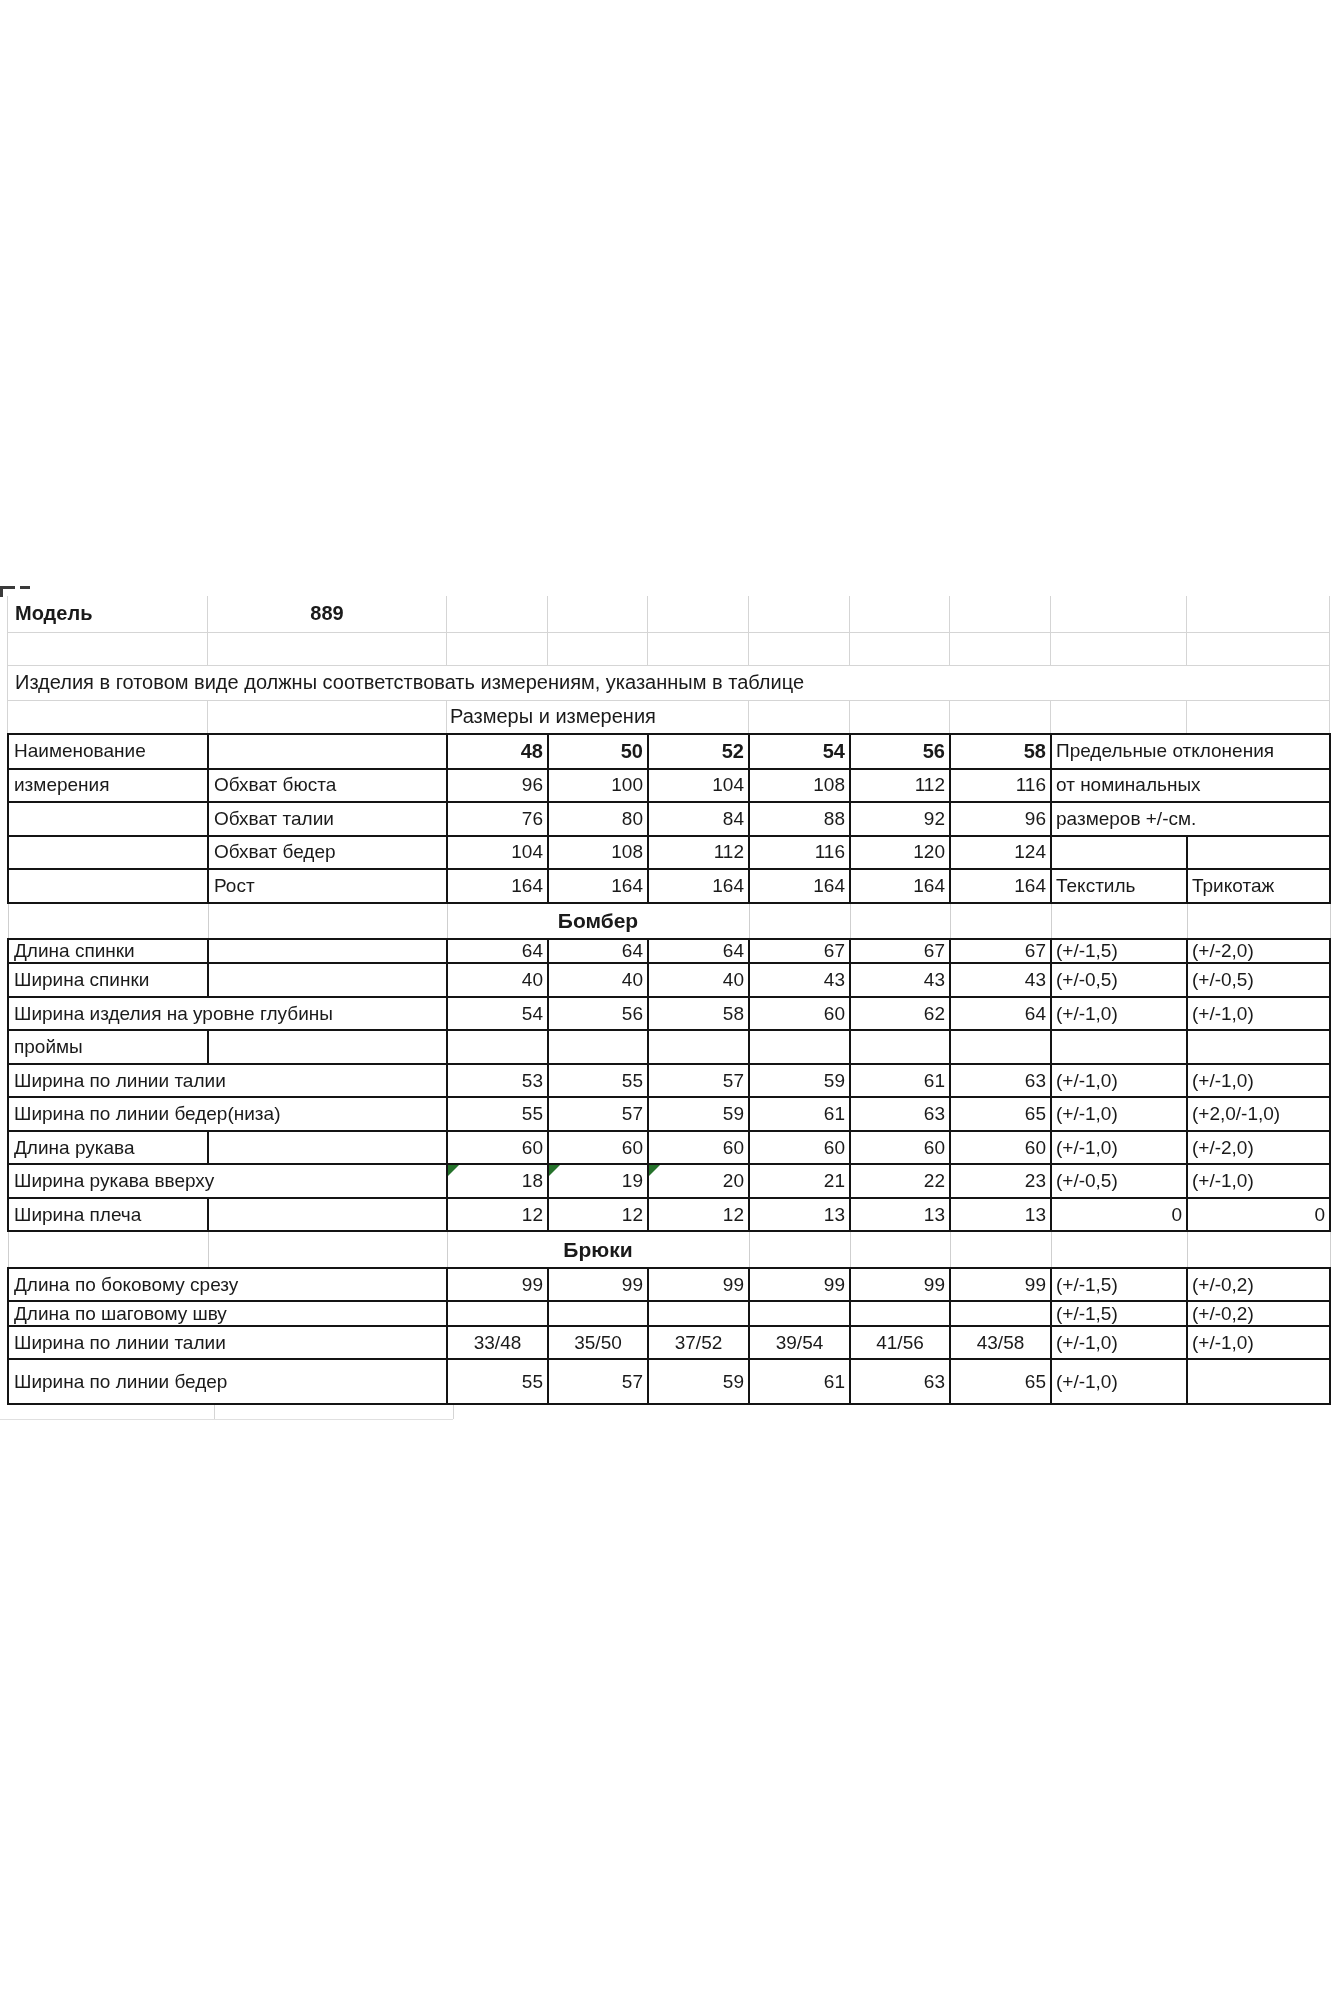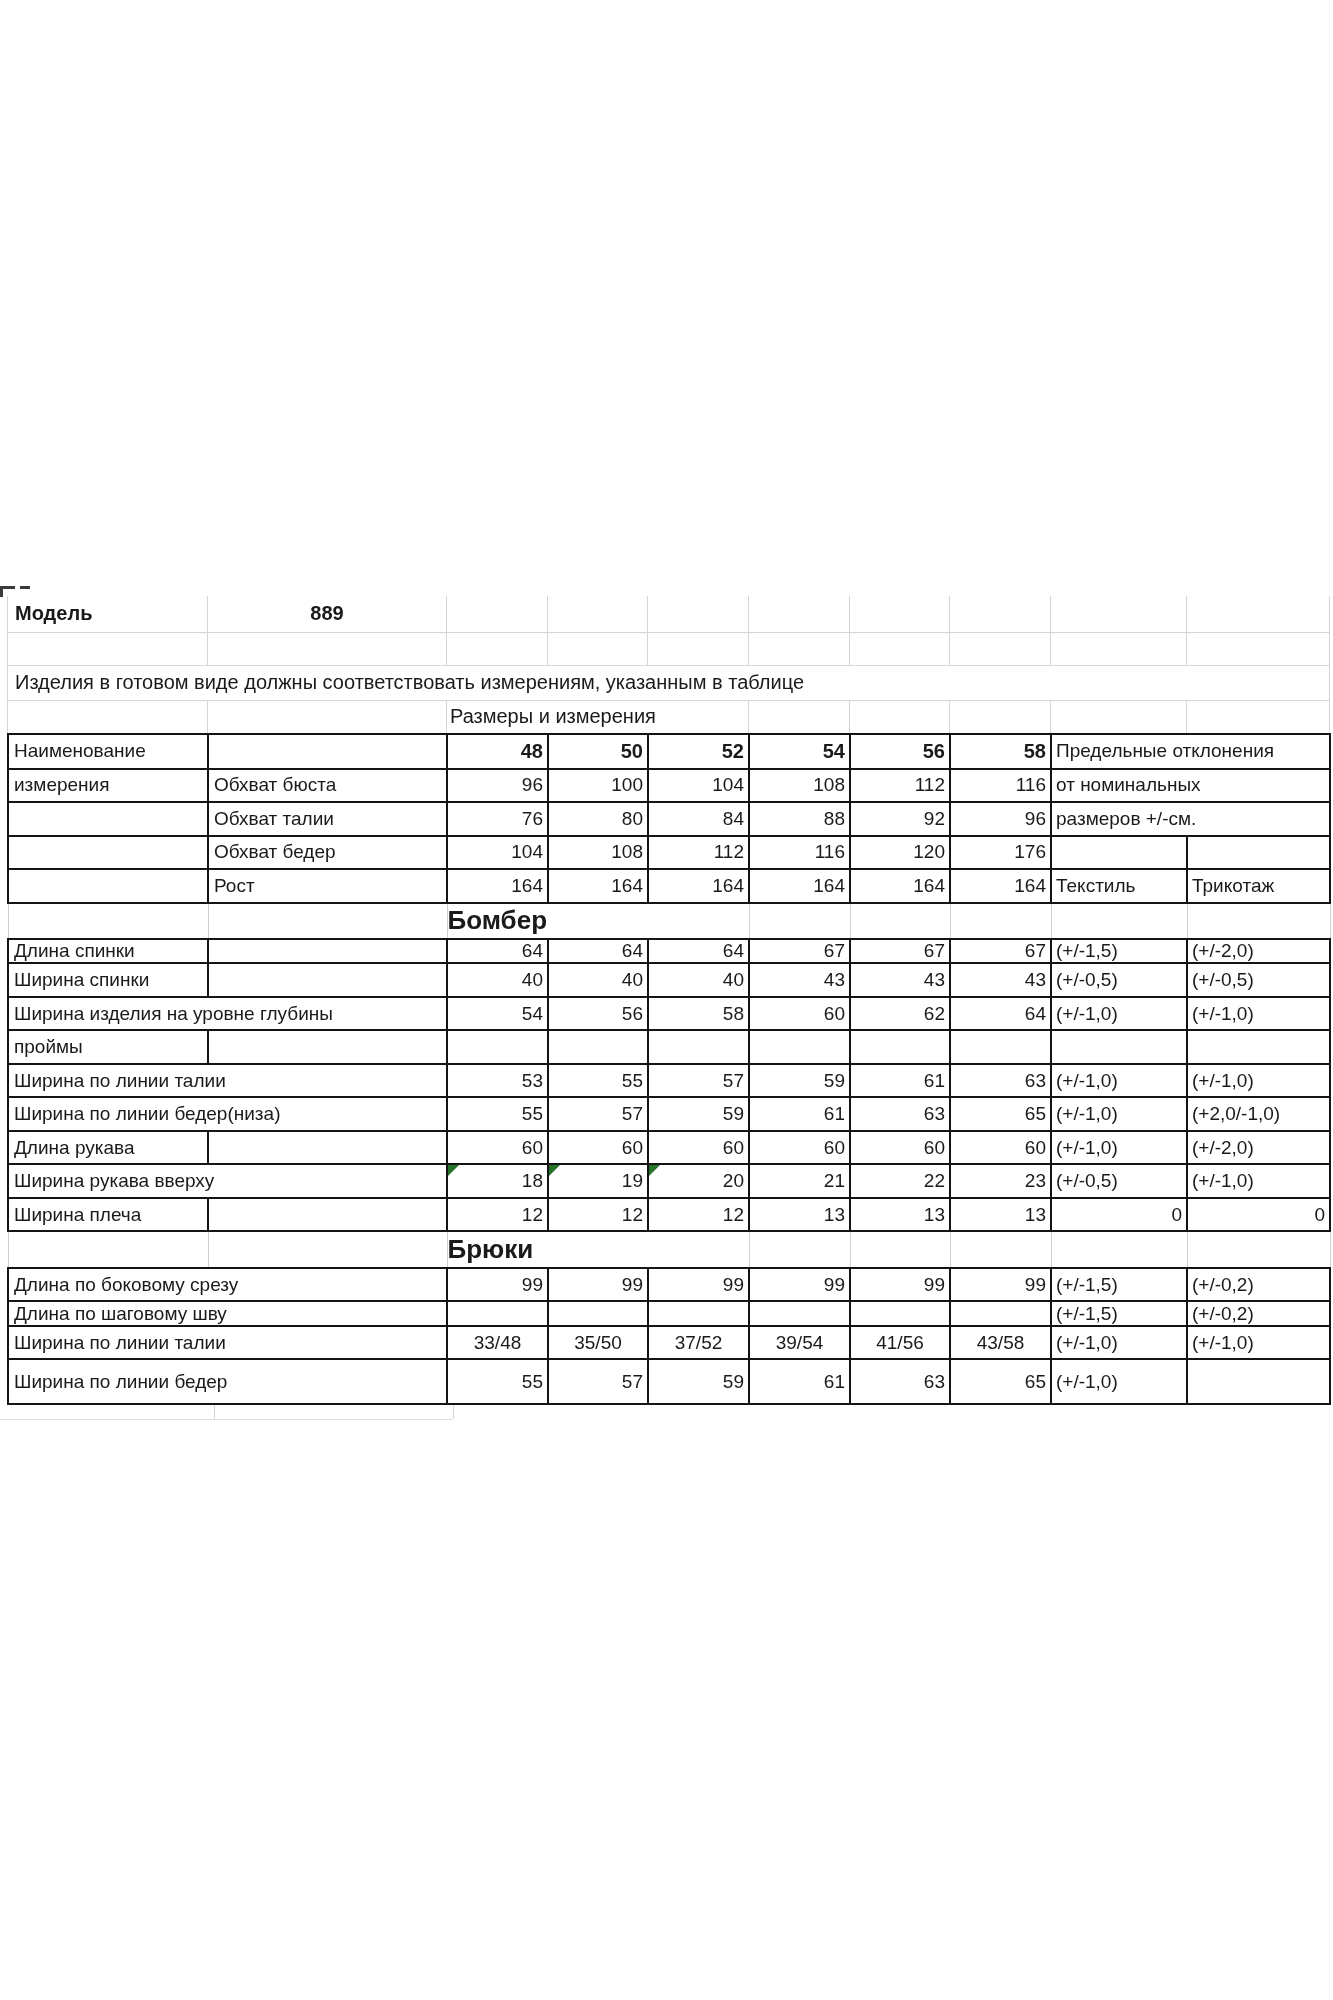--- a/index.html
+++ b/index.html
@@ -22,21 +22,21 @@
 
   
   #maintable{position:absolute;left:7px;top:733px;width:1322px;height:672px;}
   #maintable td{border:2px solid #141414;font-size:19px;position:relative;}
   #maintable td.num{text-align:right;padding-right:4px;}
   #maintable td.lft{text-align:center;}
   #maintable td.lab{text-align:left;padding-left:5px;}
   #maintable td.dev{text-align:left;padding-left:4px;}
   #maintable td.bold{font-weight:bold;font-size:20px;}
   #maintable tr.sec td{border-left:1px solid #cfcfcf;border-right:1px solid #cfcfcf;}
-  #maintable tr.sec td.sect{font-weight:bold;font-size:26px;text-align:left;}
+  #maintable tr.sec td.sect{font-weight:bold;font-size:21px;text-align:center;}
 
   
   .tri{
     position:absolute;top:0;left:0;width:0;height:0;
     border-top:11px solid #25722b;border-right:11px solid transparent;
   }
 
   
   .corner-mark-h{position:absolute;left:0px;top:586px;width:15px;height:3px;background:#3a3a3a;}
   .corner-mark-h2{position:absolute;left:20px;top:586px;width:10px;height:3px;background:#3a3a3a;}
@@ -160,21 +160,21 @@
   </tr>
 
   <tr style="height:33px">
     <td></td>
     <td class="lab">Обхват бедер</td>
     <td class="num">104</td>
     <td class="num">108</td>
     <td class="num">112</td>
     <td class="num">116</td>
     <td class="num">120</td>
-    <td class="num">176</td>
+    <td class="num">124</td>
     <td class="dev"></td>
     <td class="dev"></td>
   </tr>
 
   <tr style="height:33px">
     <td></td>
     <td class="lab">Рост</td>
     <td class="num">164</td>
     <td class="num">164</td>
     <td class="num">164</td>

